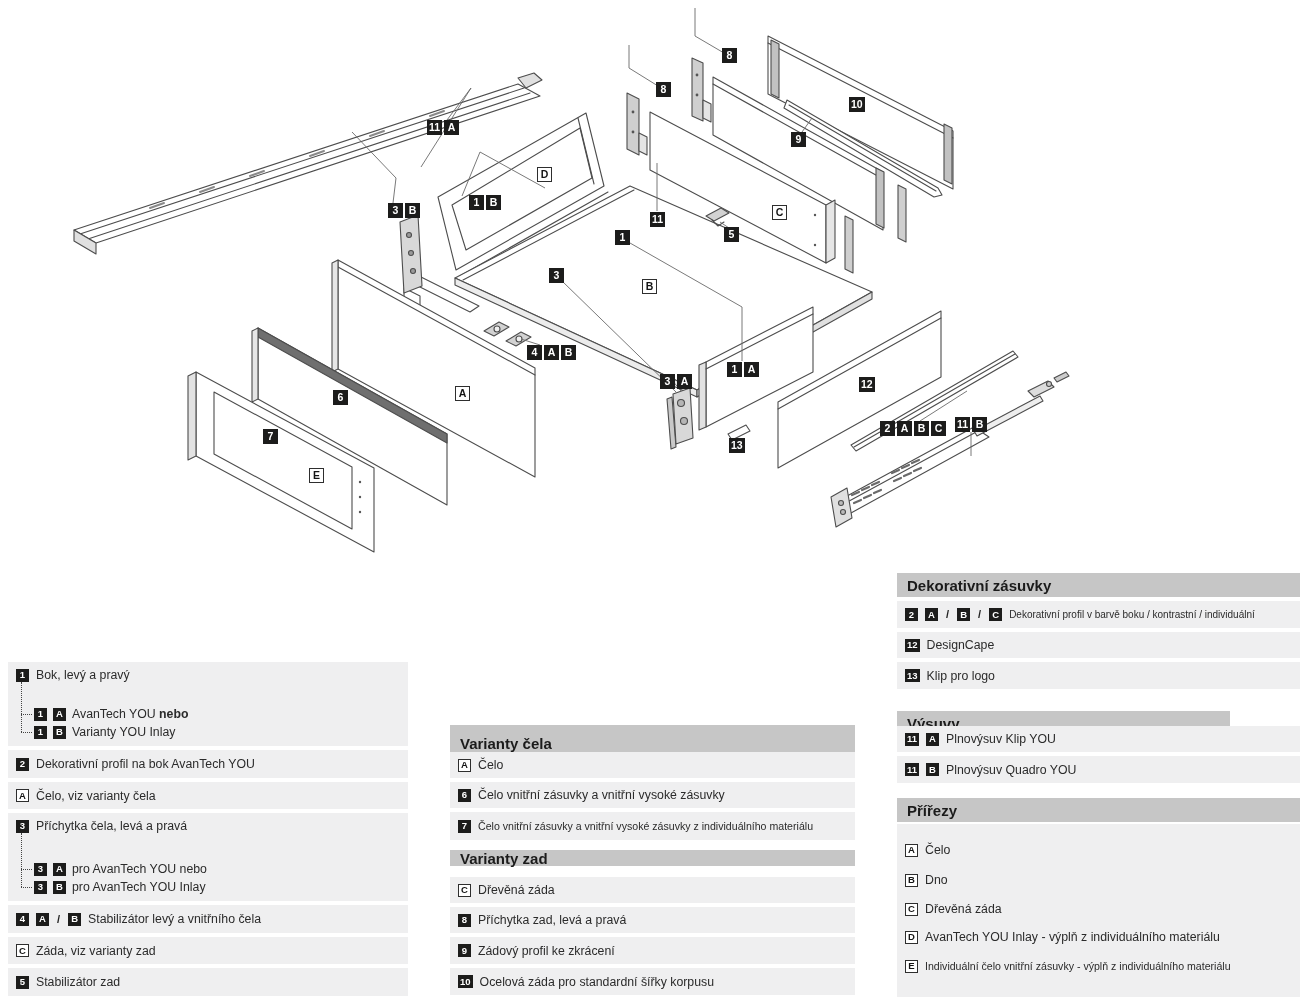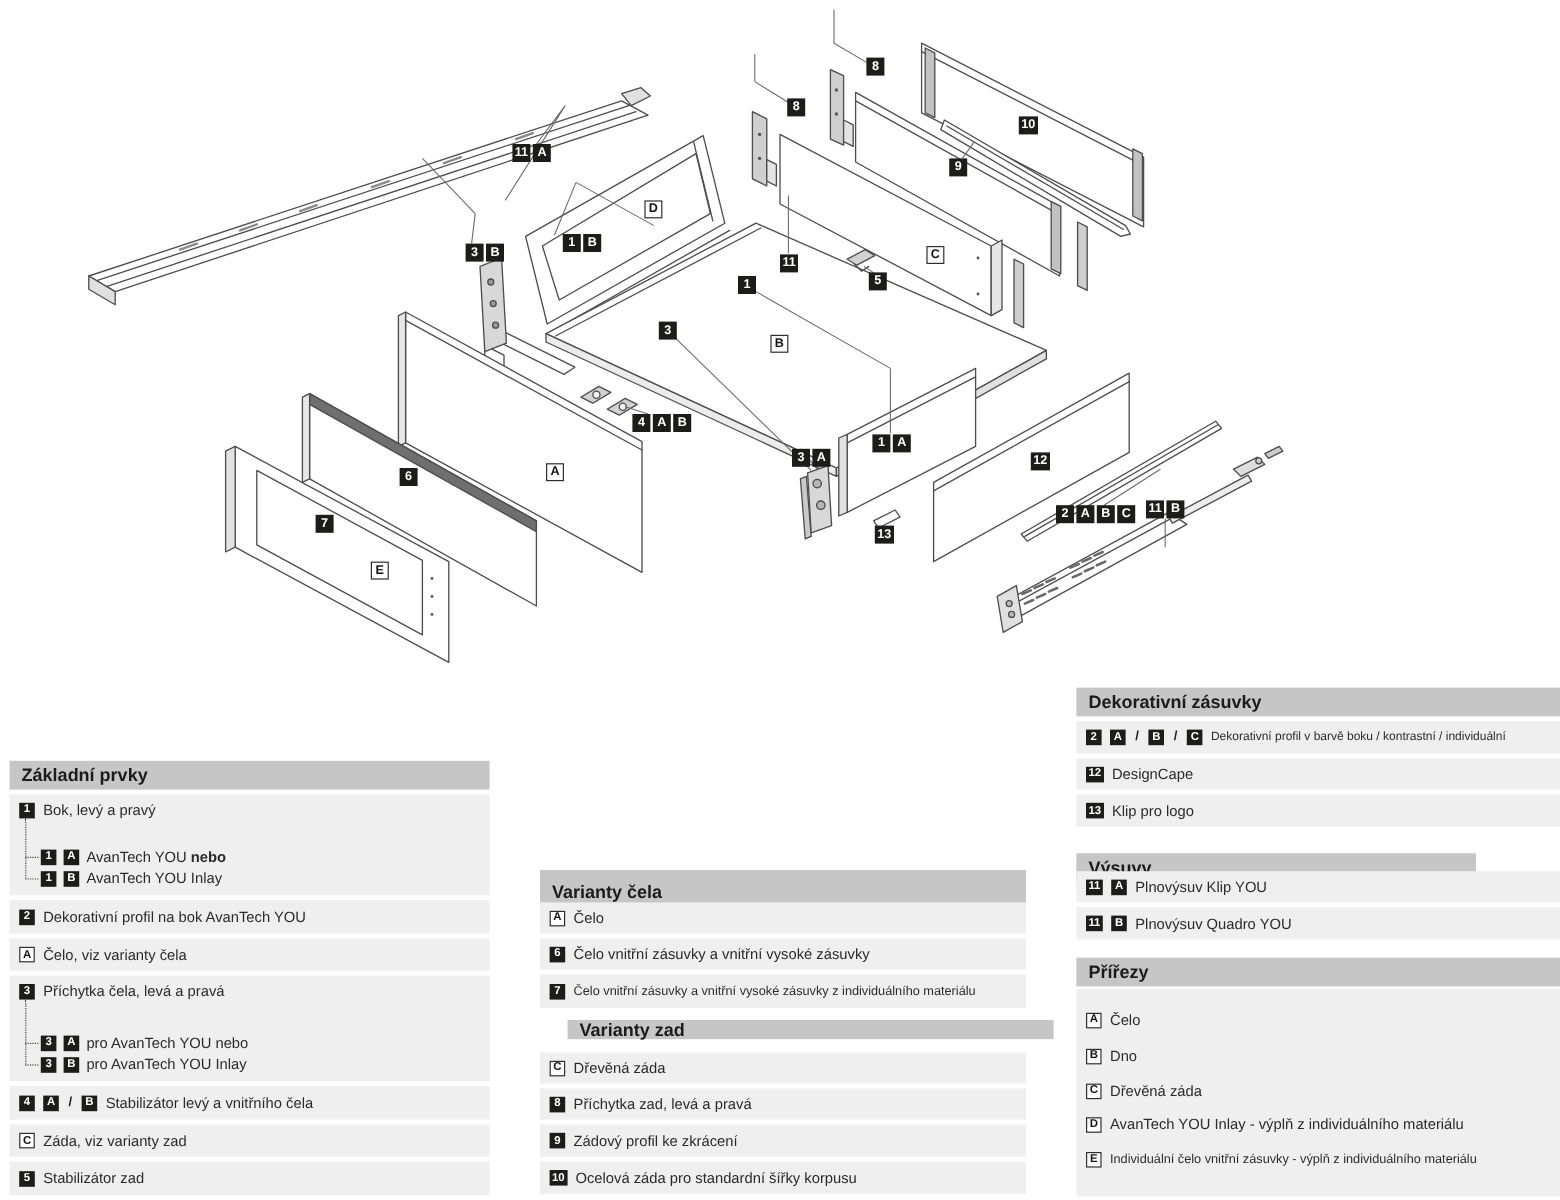--- a/index.html
+++ b/index.html
@@ -238,37 +238,34 @@
     </div>
     <div class="lbl" style="left: 263px; top: 429px;">
       <span class="chip b">7</span>
     </div>
     <div class="lbl" style="left: 729px; top: 438px;">
       <span class="chip b">13</span>
     </div>
     <div class="lbl" style="left: 309px; top: 468px;">
       <span class="chip w">E</span>
     </div>
-    <div class="sec-header" style="left: 8px; top: 634px; width: 400px; height: 24px;">
-      <span>Základní prvky</span>
-    </div>
     <div class="row" style="left: 8px; top: 662px; width: 400px; height: 84px;">
       <div class="line" style="font-size: 12.3px; padding-top: 6px;">
         <span class="chip b">1</span>
         <span class="txt"><span>Bok, levý a pravý</span></span>
       </div>
       <div class="subline" style="top: 44px; font-size: 12.3px;">
         <span class="chip b">1</span>
         <span class="chip b">A</span>
         <span class="txt"><span>AvanTech YOU </span><b>nebo</b></span>
       </div>
       <div class="subline" style="top: 62px; font-size: 12.3px;">
         <span class="chip b">1</span>
         <span class="chip b">B</span>
-        <span class="txt"><span>AvanTech YOU Inlay</span></span>
+        <span class="txt"><span>Varianty YOU Inlay</span></span>
       </div>
       <div class="dotv" style="left: 13px; top: 20px; height: 50px;"></div>
       <div class="doth" style="left: 13px; top: 52px; width: 11px;"></div>
       <div class="doth" style="left: 13px; top: 70px; width: 11px;"></div>
     </div>
     <div class="row simple" style="left: 8px; top: 750px; width: 400px; height: 28px;">
       <div class="line" style="font-size: 12.3px;">
         <span class="chip b">2</span>
         <span class="txt"><span>Dekorativní profil na bok AvanTech YOU</span></span>
       </div>
@@ -333,21 +330,21 @@
         <span class="chip b">6</span>
         <span class="txt"><span>Čelo vnitřní zásuvky a vnitřní vysoké zásuvky</span></span>
       </div>
     </div>
     <div class="row simple" style="left: 450px; top: 812px; width: 405px; height: 28px;">
       <div class="line" style="font-size: 10.6px;">
         <span class="chip b">7</span>
         <span class="txt"><span>Čelo vnitřní zásuvky a vnitřní vysoké zásuvky z individuálního materiálu</span></span>
       </div>
     </div>
-    <div class="sec-header" style="left: 473px; top: 850px; width: 405px; height: 16px;">
+    <div class="sec-header" style="left: 450px; top: 850px; width: 405px; height: 16px;">
       <span>Varianty zad</span>
     </div>
     <div class="row simple" style="left: 450px; top: 877px; width: 405px; height: 26px;">
       <div class="line" style="font-size: 12.3px;">
         <span class="chip w">C</span>
         <span class="txt"><span>Dřevěná záda</span></span>
       </div>
     </div>
     <div class="row simple" style="left: 450px; top: 907px; width: 405px; height: 26px;">
       <div class="line" style="font-size: 12.3px;">

